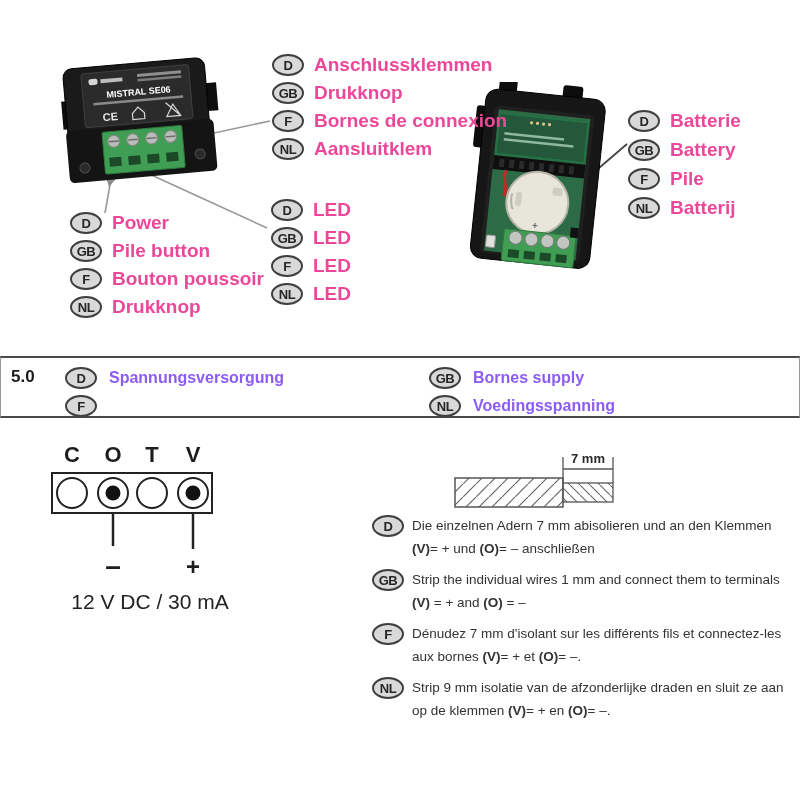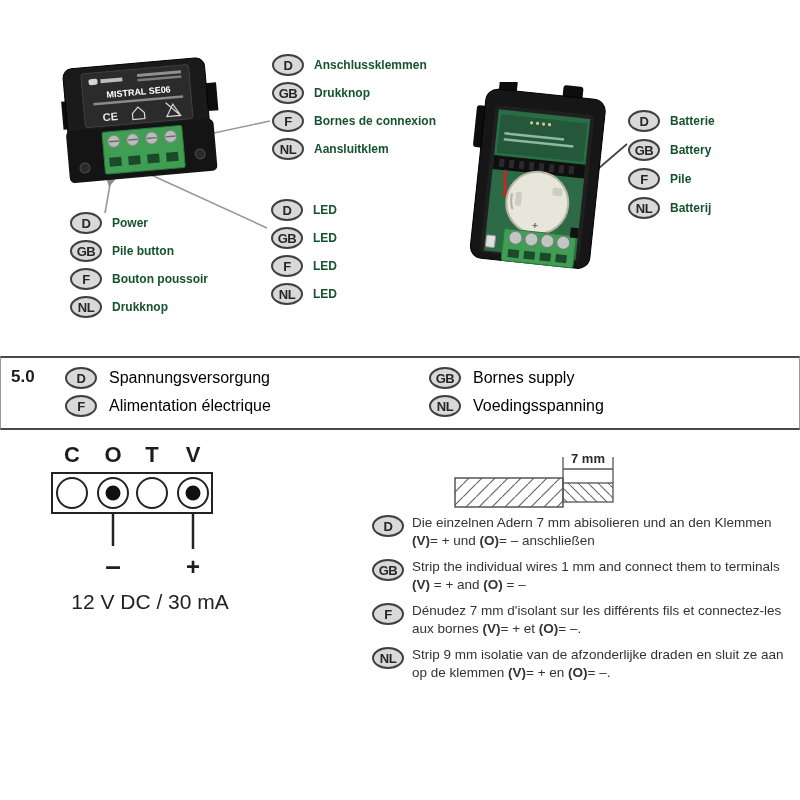--- a/index.html
+++ b/index.html
@@ -5,31 +5,31 @@
   html,body{margin:0;padding:0;background:#fff;}
   .page{position:relative;width:800px;height:800px;background:#ffffff;overflow:hidden;
         font-family:"Liberation Sans",sans-serif;color:#2e2e2e;}
   svg{display:block;}
   .abs{position:absolute;}
   .overlay{position:absolute;left:0;top:0;pointer-events:none;}
   .lang-row{display:flex;align-items:center;gap:10px;height:22px;margin-bottom:6px;}
   .badge{flex:0 0 32px;width:32px;height:22px;border:2px solid #3f3f3f;border-radius:50%;
          background:#d9d9d9;color:#262626;font-weight:bold;font-size:13px;
          display:flex;align-items:center;justify-content:center;letter-spacing:-0.5px;box-sizing:border-box;}
-  .lbl{font-size:12px;font-weight:600;color:#14532d;white-space:nowrap;text-align:right;}
-  .section-box{position:absolute;left:0;top:356px;width:800px;height:74px;box-sizing:border-box;
+  .lbl{font-size:19px;font-weight:600;color:#ec4899;white-space:nowrap;text-align:right;}
+  .section-box{position:absolute;left:0;top:356px;width:800px;height:62px;box-sizing:border-box;
          border-top:2px solid #4a4a4a;border-bottom:2px solid #4a4a4a;
          border-left:1px solid #9a9a9a;border-right:1px solid #9a9a9a;background:#fff;}
   .section-num{position:absolute;left:10px;top:9px;font-size:17px;font-weight:bold;color:#1c1c1c;}
   .sec-row{position:absolute;display:flex;align-items:center;gap:12px;height:24px;}
-  .sec-lbl{font-size:16px;font-weight:normal;color:#000000;white-space:nowrap;}
+  .sec-lbl{font-size:16px;font-weight:bold;color:#8b5cf6;white-space:nowrap;}
   .instructions{position:absolute;left:372px;top:514px;width:415px;}
   .instr-row{display:flex;align-items:flex-start;gap:8px;min-height:36px;margin-bottom:8px;}
   .instr-row .badge{margin-top:1px;}
-  .instr-text{width:385px;font-size:13.5px;line-height:18px;font-weight:500;color:#333;}
+  .instr-text{width:385px;font-size:13.5px;line-height:23px;font-weight:500;color:#333;}
   .instr-text span.b{font-weight:bold;}
 </style>
 </head>
 <body>
 
 <div class="page">
 
   <svg class="overlay" width="800" height="350" viewBox="0 0 800 350">
     <line x1="186" y1="139" x2="270" y2="121" stroke="#999" stroke-width="1.6"></line>
     <polygon points="184,141 199,133 197,146" fill="#b8b8b8"></polygon>
@@ -208,21 +208,20 @@
   </div>
 
   <div class="section-box">
     <div class="section-num">5.0</div>
     <div class="sec-row" style="left:64px;top:8px;">
       <span class="badge">D</span>
       <span class="sec-lbl">Spannungsversorgung</span>
       </div>
     <div class="sec-row" style="left:64px;top:36px;">
       <span class="badge">F</span>
-      <span class="sec-lbl">Alimentation électrique</span>
       </div>
     <div class="sec-row" style="left:428px;top:8px;">
       <span class="badge">GB</span>
       <span class="sec-lbl">Bornes supply</span>
       </div>
     <div class="sec-row" style="left:428px;top:36px;">
       <span class="badge">NL</span>
       <span class="sec-lbl">Voedingsspanning</span>
       </div>
   </div>

